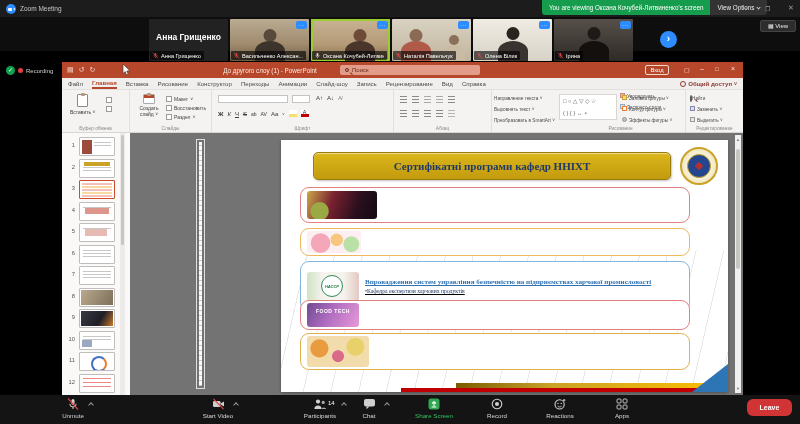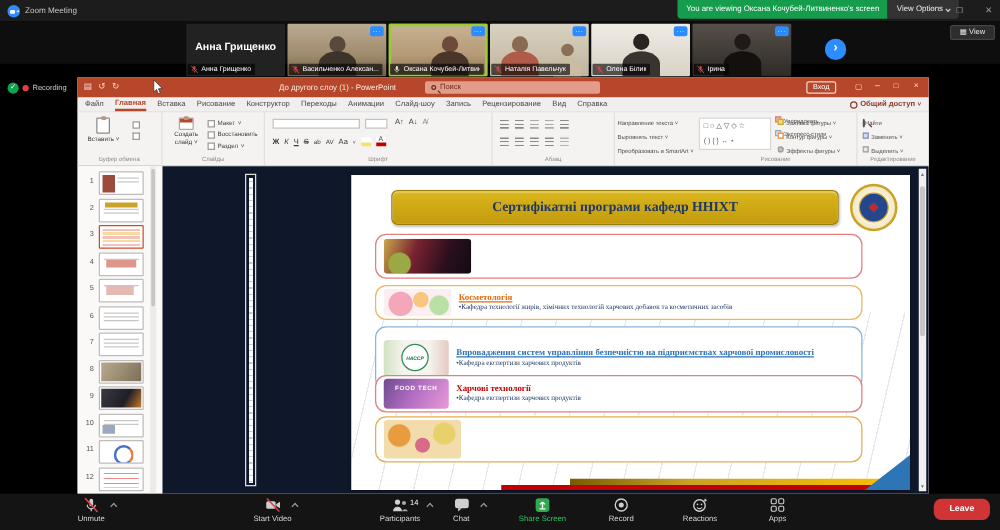--- a/index.html
+++ b/index.html
@@ -98,42 +98,42 @@
   .thumb.v4::before { content:""; position:absolute; left:5px; top:5px; width:24px; height:6px; background:#d06a5a; opacity:.7; }
   .thumb.v5::before { content:""; position:absolute; left:5px; top:4px; width:22px; height:8px; background:#e0a8a0; opacity:.8; }
   .thumb.v8::before { content:""; position:absolute; inset:1px; background:linear-gradient(120deg,#b9a98e,#7d6f59); }
   .thumb.v9::before { content:""; position:absolute; inset:1px; background:linear-gradient(120deg,#3a3a42,#1e1e26 60%,#c97a2a); }
   .thumb.v10::before { content:""; position:absolute; left:2px; bottom:2px; width:10px; height:7px; background:#9aa9c0; }
   .thumb.v11::before { content:""; position:absolute; left:11px; top:3px; width:12px; height:12px; border-radius:50%; border:2.5px solid #4472C4; border-right-color:#ED7D31; }
   .thumb.v12::before { content:""; position:absolute; left:3px; top:3px; width:28px; height:12px; background:repeating-linear-gradient(#e88 0 1px,transparent 1px 4px); }
   .panel-scroll { position:absolute; left:58px; top:0; width:5px; height:262px; background:#EDEBE9; }
   .panel-scroll i { position:absolute; left:1px; top:2px; width:3px; height:110px; background:#C8C6C3; border-radius:2px; }
 
-  .canvas { position:absolute; left:68px; top:0; width:613px; height:262px; background:#0f172a; }
+  .canvas { position:absolute; left:68px; top:0; width:613px; height:262px; background:#737373; }
   .ruler { position:absolute; left:66px; top:6px; width:9px; height:250px; background:#FBFAF9; border:1px solid #E0DEDC; background-image:repeating-linear-gradient(#c9c7c5 0 1px, transparent 1px 5px); background-clip:content-box; padding:2px 2px; }
   .canvas-scroll { position:absolute; right:2px; top:2px; width:6px; height:258px; background:#F2F0EE; }
   .canvas-scroll i { position:absolute; left:1px; top:14px; width:4px; height:120px; background:#C8C6C3; border-radius:2px; }
   .canvas-scroll b { position:absolute; left:0; width:6px; font-size:4px; color:#777; text-align:center; }
 
   
   .slide { position:absolute; left:151px; top:7px; width:447px; height:252px; background:#fff; box-shadow:0 1px 3px rgba(0,0,0,.3); font-family:"Liberation Serif","DejaVu Serif",serif; overflow:hidden; }
   .slide-lines { position:absolute; left:0; top:110px; width:447px; height:142px; background:repeating-linear-gradient(103deg, transparent 0 26px, rgba(150,150,170,.22) 26px 27px); }
   .slide-titlebox { position:absolute; left:32px; top:12px; width:358px; height:28px; background:linear-gradient(180deg,#DBB61B,#C39B0E); border:1px solid #9A7D0A; border-radius:5px; box-shadow:inset 0 1px 1px rgba(255,255,255,.55), 1px 1px 2px rgba(0,0,0,.25); color:#1F3864; font-weight:bold; font-size:11px; text-align:center; line-height:27px; }
   .slide-logo { position:absolute; left:399px; top:7px; width:38px; height:38px; border-radius:50%; background:radial-gradient(circle,#f7f0d5 55%,#e7d79b 100%); border:2px solid #C9A227; }
   .slide-logo i { position:absolute; left:5px; top:5px; width:24px; height:24px; border-radius:50%; background:#24468F; border:1.5px solid #C9A227; }
   .slide-logo b { position:absolute; left:14px; top:14px; width:6px; height:6px; background:#B23030; transform:rotate(45deg); }
 
   .prog { position:absolute; left:19px; width:390px; background:#fff; border:1px solid; border-radius:9px; display:flex; align-items:center; gap:6px; padding:2px 6px; }
   .prog .img { flex:0 0 auto; border-radius:3px; }
   .prog .txt { display:flex; flex-direction:column; gap:1px; }
   .prog .ptitle { font-weight:bold; font-size:7.1px; line-height:1.18; }
   .prog .pdept { font-size:5.7px; color:#1F3864; line-height:1.2; }
   .prog.p1 { top:47px; height:36px; border-color:#E37F7F; }
   .prog.p2 { top:88px; height:28px; border-color:#EDB75E; }
-  .prog.p3 { top:121px; height:51px; border-color:#85B7DE; }
+  .prog.p3 { top:121px; height:51px; border-color:#85B7DE;text-decoration:underline; }
   .prog.p4 { top:160px; height:30px; border-color:#E37F7F; }
   .prog.p5 { top:193px; height:37px; border-color:#E3B04F; }
   .p1 .ptitle, .p4 .ptitle { color:#C00000; }
   .p2 .ptitle { color:#E36C0A; }
   .p3 .ptitle { color:#2E74B5; }
   .p5 .ptitle { color:#DD8D00; }
   .p1 .ptitle, .p2 .ptitle, .p3 .ptitle, .p5 .ptitle { text-decoration:underline; }
   .img1 { width:70px; height:28px; background:radial-gradient(circle at 18% 72%, #9aa943 0 14%, transparent 16%), linear-gradient(110deg,#caa84a 0%,#7a2230 35%,#2b0f1e 70%,#120a14 100%); }
   .img2 { width:54px; height:22px; border-radius:10px; background:radial-gradient(circle at 25% 55%, #f4a7b9 0 22%, transparent 24%), radial-gradient(circle at 55% 40%, #f7c77f 0 18%, transparent 20%), radial-gradient(circle at 82% 60%, #b9e0a5 0 16%, transparent 18%), #fdeef2; }
   .img3 { width:52px; height:29px; background:linear-gradient(90deg,#cfe3c2,#f6f3ee 30% 70%,#e3c9c2); position:relative; }
@@ -497,42 +497,34 @@
               <i></i>
               <b></b>
             </div>
 
           <div class="prog p1">
             <div class="img img1"></div>
           </div>
 
           <div class="prog p2">
             <div class="img img2"></div>
-            <div class="txt">
-              <div class="ptitle">Косметологія</div>
-              <div class="pdept">•Кафедра технології жирів, хімічних технологій харчових добавок та косметичних засобів</div>
-            </div>
           </div>
 
           <div class="prog p3">
             <div class="img img3">
                 <i>НАССР</i>
               </div>
             <div class="txt">
               <div class="ptitle">Впровадження систем управління безпечністю на підприємствах харчової промисловості</div>
               <div class="pdept">•Кафедра експертизи харчових продуктів</div>
             </div>
           </div>
 
           <div class="prog p4">
             <div class="img img4">FOOD TECH</div>
-            <div class="txt">
-              <div class="ptitle">Харчові технології</div>
-              <div class="pdept">•Кафедра експертизи харчових продуктів</div>
-            </div>
           </div>
 
           <div class="prog p5">
             <div class="img img5"></div>
           </div>
 
           <div class="stripe-gold"></div>
           <div class="stripe-red"></div>
           <div class="tri"></div>
         </div>

